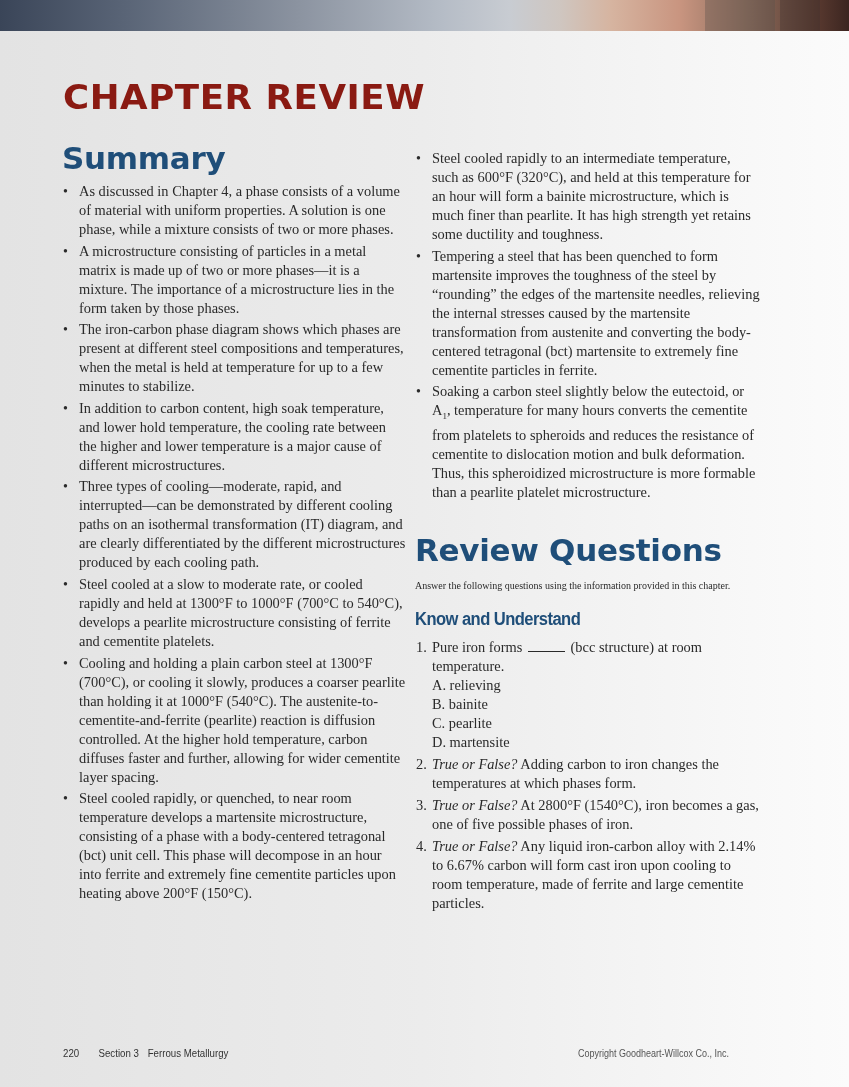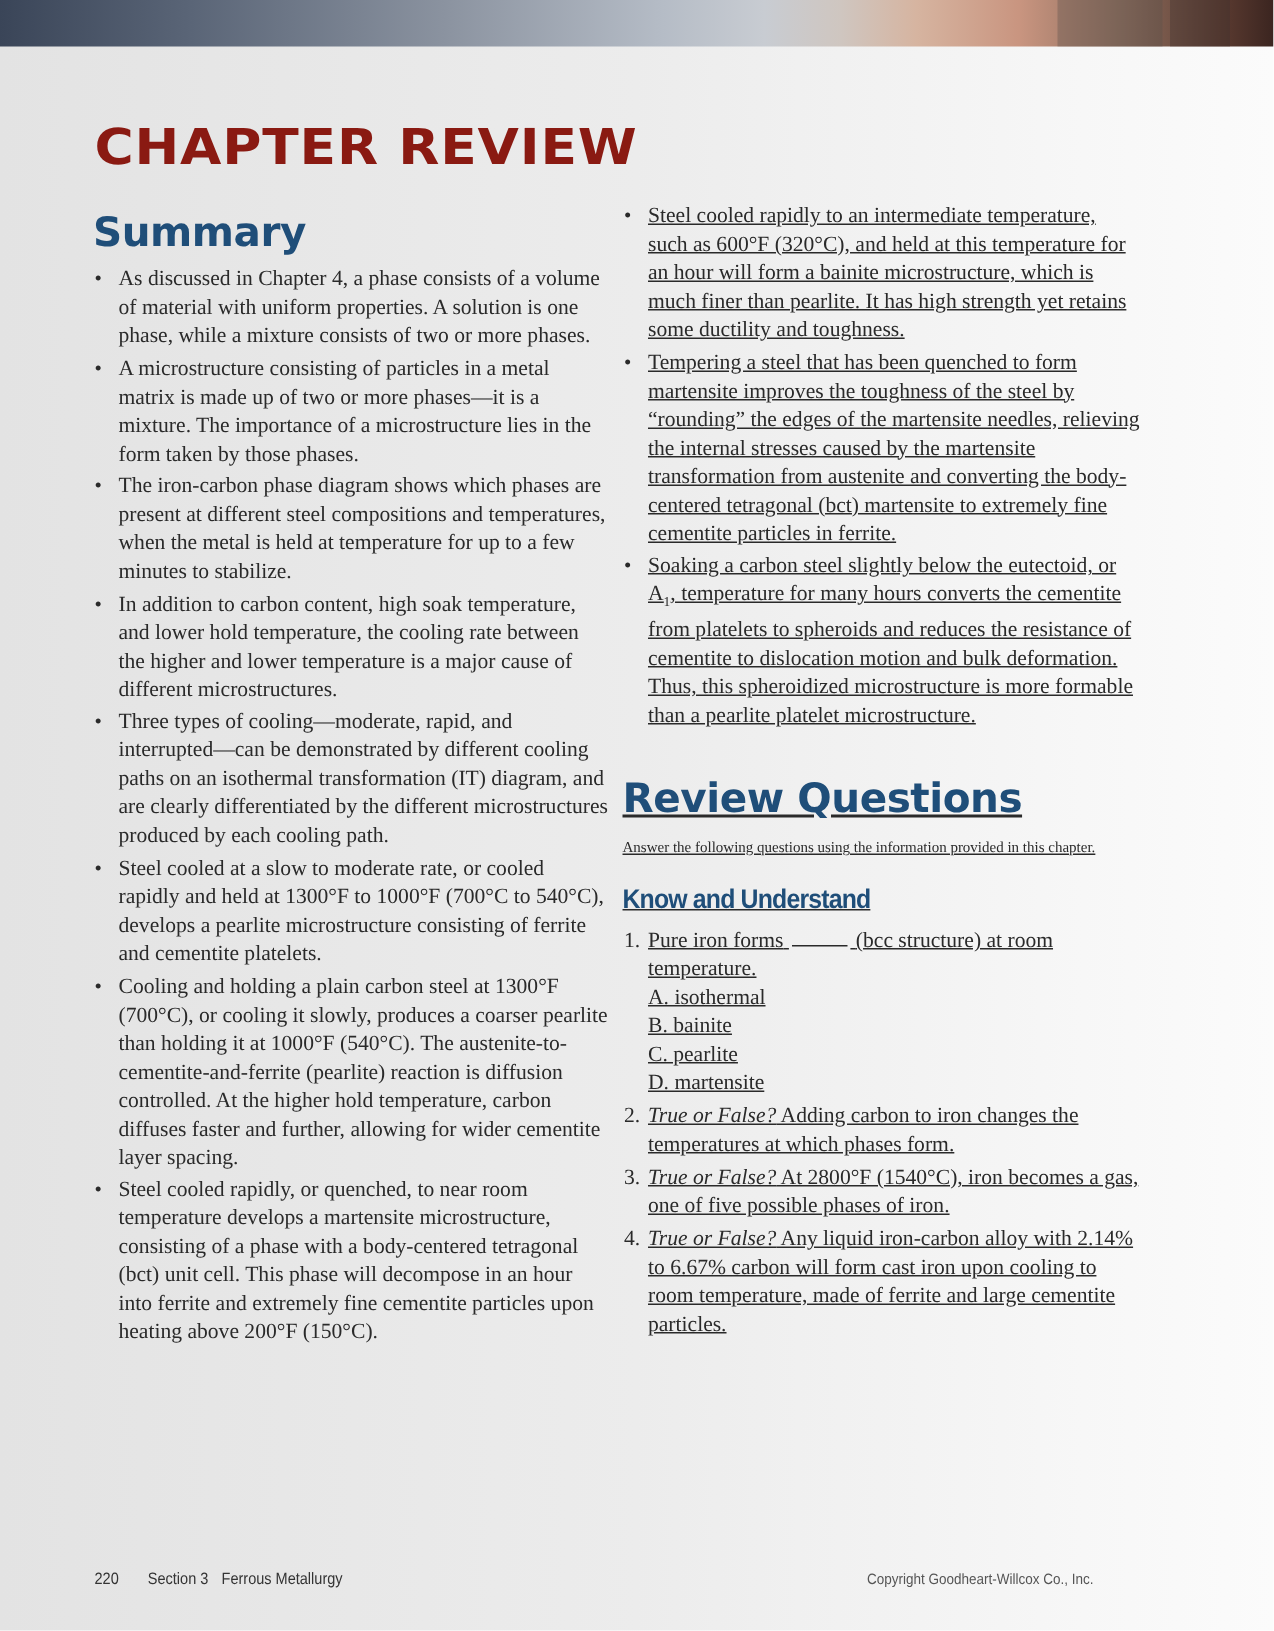--- a/index.html
+++ b/index.html
@@ -18,26 +18,26 @@
 
   .chapter-title {
     position: absolute; left: 63px; top: 78px; margin: 0;
     font-family: "DejaVu Sans", "Liberation Sans", sans-serif;
     font-weight: bold; font-size: 33px; letter-spacing: 0.5px;
     color: #8a1a12; transform: scaleX(1.08); transform-origin: left center;
   }
 
   .col { position: absolute; top: 140px; width: 345px; }
   .col-left { left: 62px; }
-  .col-right { left: 415px; top: 135px; width: 345px; text-decoration: underline; }
+  .col-right { left: 415px; top: 149px; width: 345px; }
 
   h2.section {
     margin: 0 0 6px 0;
     font-family: "DejaVu Sans", "Liberation Sans", sans-serif;
-    font-weight: bold; font-size: 27px; color: #1f4e79; letter-spacing: -0.3px;
+    font-weight: bold; font-size: 31px; color: #1f4e79; letter-spacing: -0.3px;
   }
   h3.subsection {
     margin: 14px 0 8px 0;
     font-family: "Liberation Sans", "DejaVu Sans", sans-serif;
     font-weight: bold; font-size: 18px; color: #1f4e79; letter-spacing: -0.6px;
     transform: scaleX(0.92); transform-origin: left center;
   }
 
   ul.bullets { list-style: none; margin: 0; padding: 0; }
   ul.bullets li {
@@ -107,21 +107,21 @@
   <p class="intro">Answer the following questions using the information provided in this chapter.</p>
   <h3 class="subsection">Know and Understand</h3>
 
   <ol class="questions">
     <li>
       <span class="qnum">1.</span>
       <span>Pure iron forms</span>
       <span class="blank"></span>
       <span>(bcc structure) at room temperature.</span>
       <ul class="options">
-        <li>A. isothermal</li>
+        <li>A. relieving</li>
         <li>B. bainite</li>
         <li>C. pearlite</li>
         <li>D. martensite</li>
       </ul>
     </li>
     <li>
       <span class="qnum">2.</span><span class="tf">True or False?</span><span> Adding carbon to iron changes the temperatures at which phases form.</span>
     </li>
     <li>
       <span class="qnum">3.</span><span class="tf">True or False?</span><span> At 2800°F (1540°C), iron becomes a gas, one of five possible phases of iron.</span>

